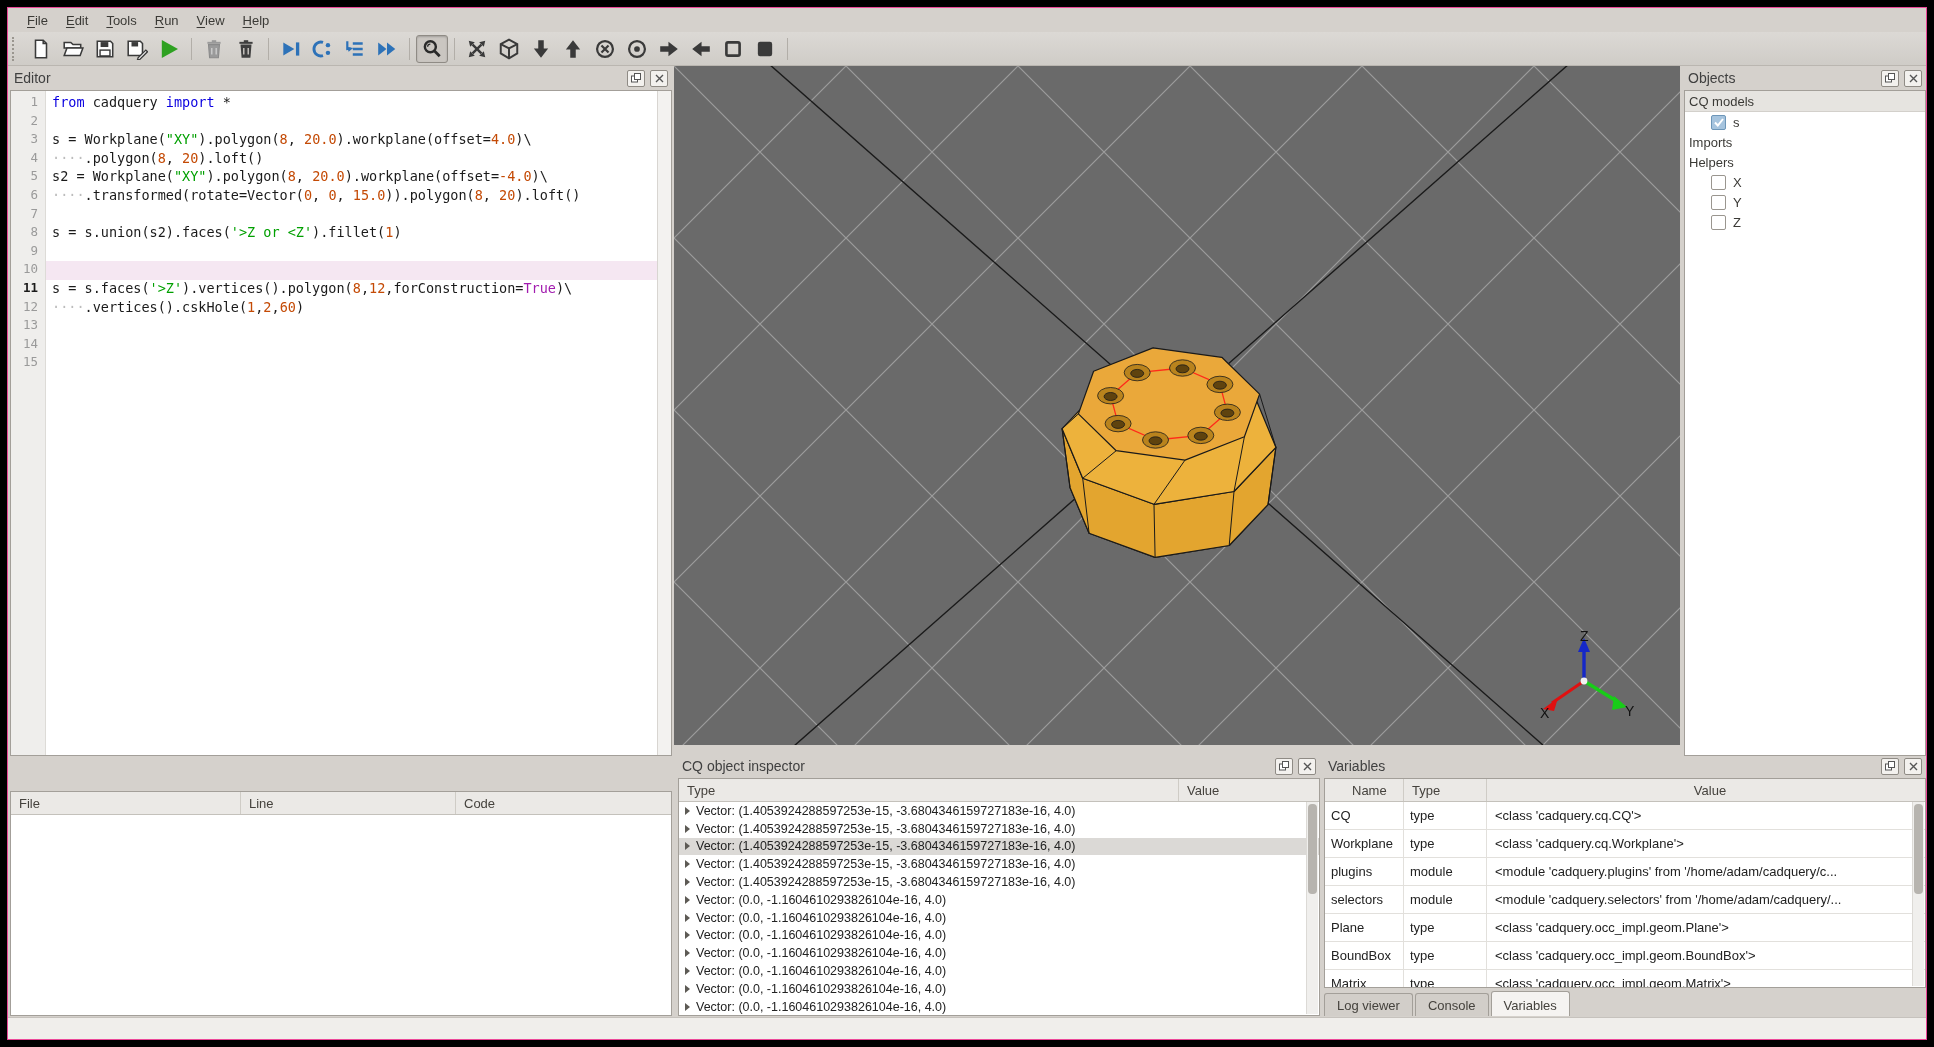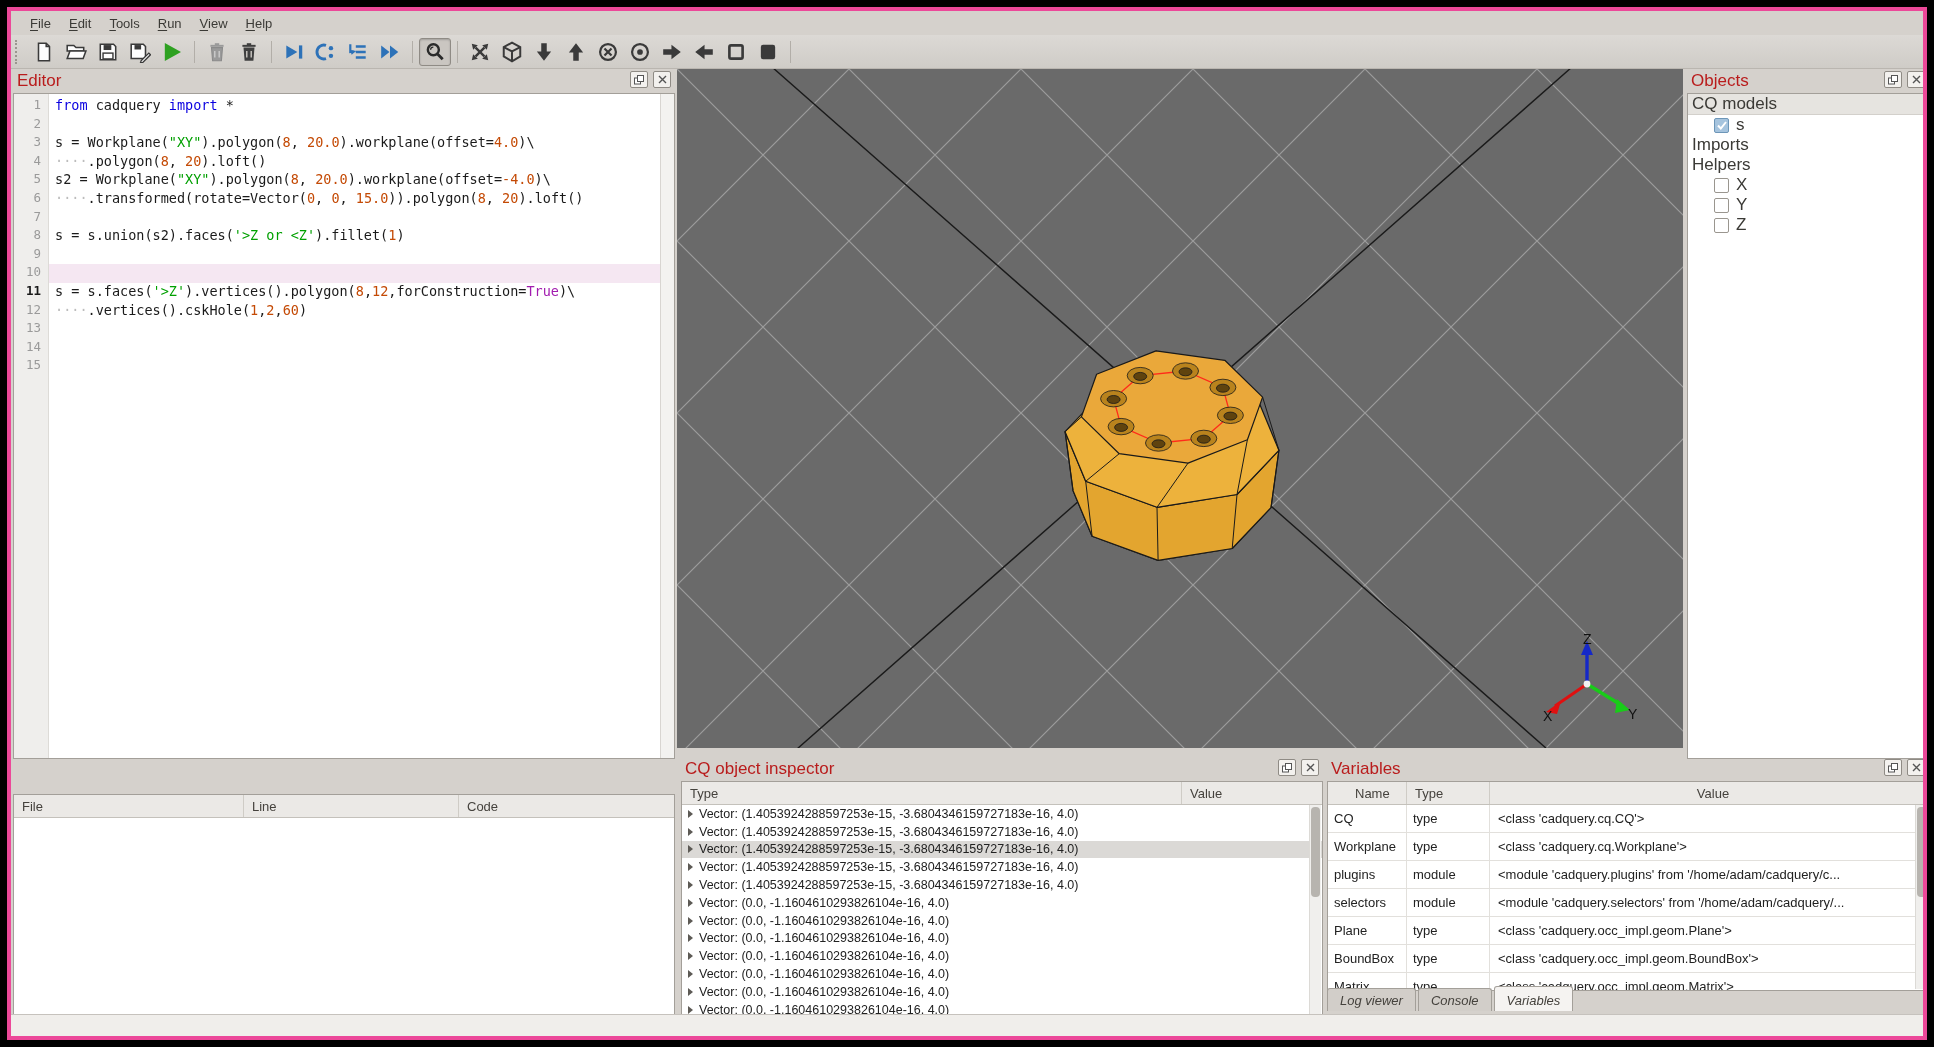--- a/index.html
+++ b/index.html
@@ -1,46 +1,46 @@
 <!DOCTYPE html>
 <html><head>
 <meta charset="utf-8">
 <style>
   html,body{margin:0;padding:0;}
   body{width:1934px;height:1047px;background:#000;position:relative;font-family:"Liberation Sans",sans-serif;-webkit-font-smoothing:antialiased;}
-  #win{position:absolute;left:7px;top:7px;width:1920px;height:1033px;background:#d5d1cc;border:4px solid #ec4899;box-sizing:border-box;overflow:hidden;}
+  #win{position:absolute;left:7px;top:7px;width:1920px;height:1033px;background:#d5d1cc;border:1px solid #ec4899;box-sizing:border-box;overflow:hidden;}
   
   #menubar{position:absolute;left:0;top:0;width:100%;height:24px;display:flex;align-items:center;padding-left:10px;box-sizing:border-box;}
   .menu-item{font-size:13px;color:#3b3a36;padding:3px 9px;cursor:default;}
   .menu-item u{text-decoration:underline;text-underline-offset:2px;}
   #toolbar{position:absolute;left:0;top:24px;width:100%;height:34px;display:flex;align-items:center;background:linear-gradient(#dcd9d5,#cfccc7);border-bottom:1px solid #bab6b0;box-sizing:border-box;}
   .tb-handle{width:5px;height:24px;border-left:2px dotted #9a968f;margin:0 6px 0 4px;}
   .tb-btn{width:32px;height:28px;display:flex;align-items:center;justify-content:center;border-radius:3px;}
   .tb-btn.active{background:#cac6c1;border:1px solid #8f8b85;box-shadow:inset 0 1px 2px rgba(0,0,0,.2);box-sizing:border-box;}
   .tb-sep{width:1px;height:22px;background:#b2aea8;margin:0 6px;}
   
   .panel{position:absolute;}
-  .panel-title{height:20px;font-size:17px;color:#b91c1c;display:flex;padding:0 4px;}
+  .panel-title{height:20px;font-size:14px;color:#404040;display:flex;align-items:center;padding:0 4px;}
   .panel-title .spacer{flex:1;}
   .pbtn{width:16px;height:15px;background:#f3f1ee;border:1px solid #8f8b85;border-radius:2px;margin-left:5px;display:flex;align-items:center;justify-content:center;}
   .panel-body{position:absolute;left:0;right:0;bottom:0;background:#fff;border:1px solid #a39f99;box-sizing:border-box;overflow:hidden;}
   
   #editor-body{top:22px;display:flex;}
   #gutter{width:34px;background:#efeeec;border-right:1px solid #dddbd7;padding-top:3px;}
   .ln{height:18.6px;font:12.5px "DejaVu Sans Mono",monospace;color:#9a9a9a;text-align:right;padding-right:7px;}
   .ln.cur{color:#1a1a1a;font-weight:bold;}
   #code{flex:1;padding-top:3px;position:relative;overflow:hidden;}
   .code-line{height:18.6px;font:13.5px "DejaVu Sans Mono",monospace;white-space:pre;color:#1a1a1a;padding-left:6px;}
   .code-line.current{background:#f5e7f2;}
   #ed-scroll{width:13px;background:#f3f2f0;border-left:1px solid #d8d5d1;}
   .tk-k{color:#0a00e0;} .tk-s{color:#00a000;} .tk-n{color:#c44a05;} .tk-b{color:#a21caf;} .tk-w{color:#bcbcbc;} 
   
   #viewport{position:absolute;left:666px;top:58px;width:1006px;height:679px;background:#6a6a6a;}
   
-  .tree-row{height:20px;display:flex;align-items:center;font-size:17px;color:#3b3a36;padding-left:4px;}
+  .tree-row{height:20px;display:flex;align-items:center;font-size:13px;color:#3b3a36;padding-left:4px;}
   .tree-row.hdr{background:#e6e4e0;border-bottom:1px solid #d3d0cb;}
   .tree-row .cb{width:13px;height:13px;border:1px solid #9a968f;background:#fff;border-radius:2px;margin:0 7px 0 22px;display:flex;align-items:center;justify-content:center;}
   .tree-row .cb.on{background:#a6c4de;border-color:#6d96b8;}
   
   .tbl-hdr{height:22px;background:#ebe9e6;border-bottom:1px solid #c4c1bb;display:flex;align-items:center;font-size:13px;color:#45423d;}
   .tbl-hdr .col{padding-left:8px;box-sizing:border-box;border-right:1px solid #cfccc6;height:100%;display:flex;align-items:center;}
   .insp-row{height:17.8px;display:flex;align-items:center;font-size:12.5px;color:#222;padding-left:6px;}
   .insp-row.sel{background:#dbd9d6;}
   .tri{width:0;height:0;border-left:5px solid #5d5a55;border-top:4px solid transparent;border-bottom:4px solid transparent;margin-right:6px;}
   .var-row{height:27px;display:flex;align-items:center;font-size:13px;color:#222;border-bottom:1px solid #e2e0dc;}
@@ -574,21 +574,21 @@
           <div class="var-row">
             <div class="c1">Matrix</div>
             <div class="c2">type</div>
             <div class="c3">&lt;class 'cadquery.occ_impl.geom.Matrix'&gt;</div>
           </div>
         </div>
       <div class="vscroll">
           <div class="vthumb"></div>
         </div>
     </div>
-    <div id="var-tabs" style="bottom:8px;top:auto;position:absolute;font-style:italic;">
+    <div id="var-tabs" style="bottom:0;top:auto;position:absolute;">
         <div class="tab">Log viewer</div>
         <div class="tab">Console</div>
         <div class="tab active">Variables</div>
       </div>
   </div>
 
   <div id="statusbar"></div>
 </div>
 
 </body></html>

